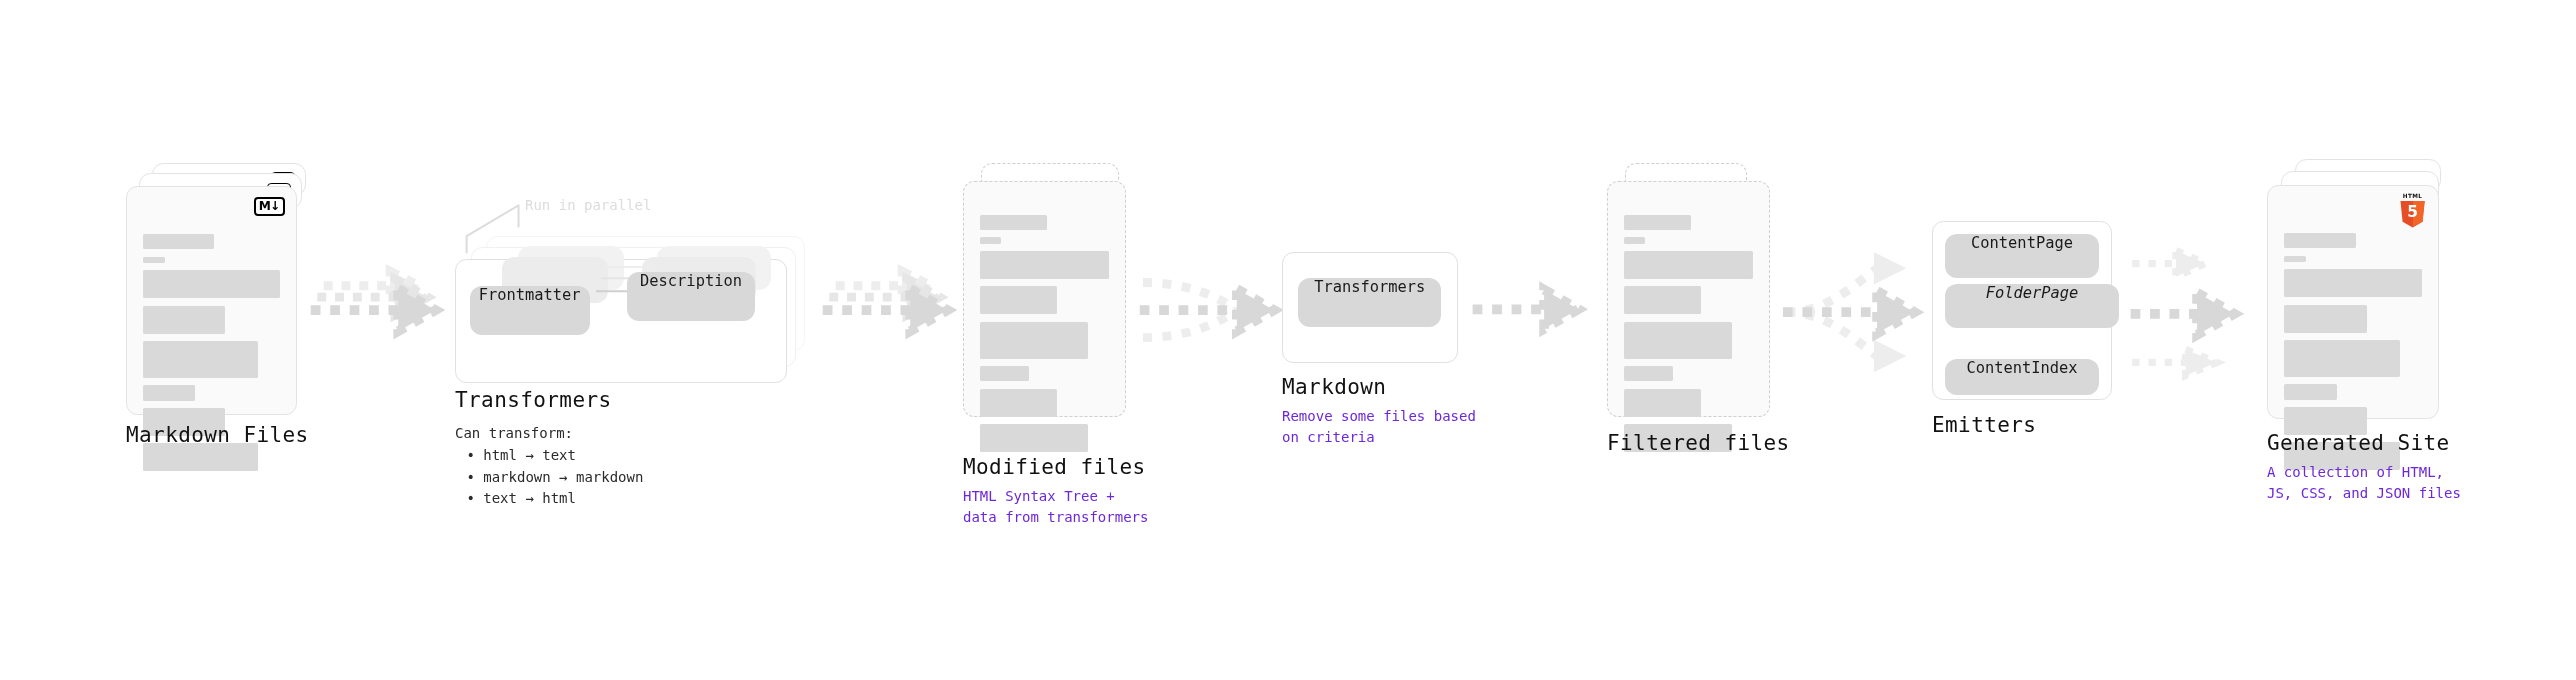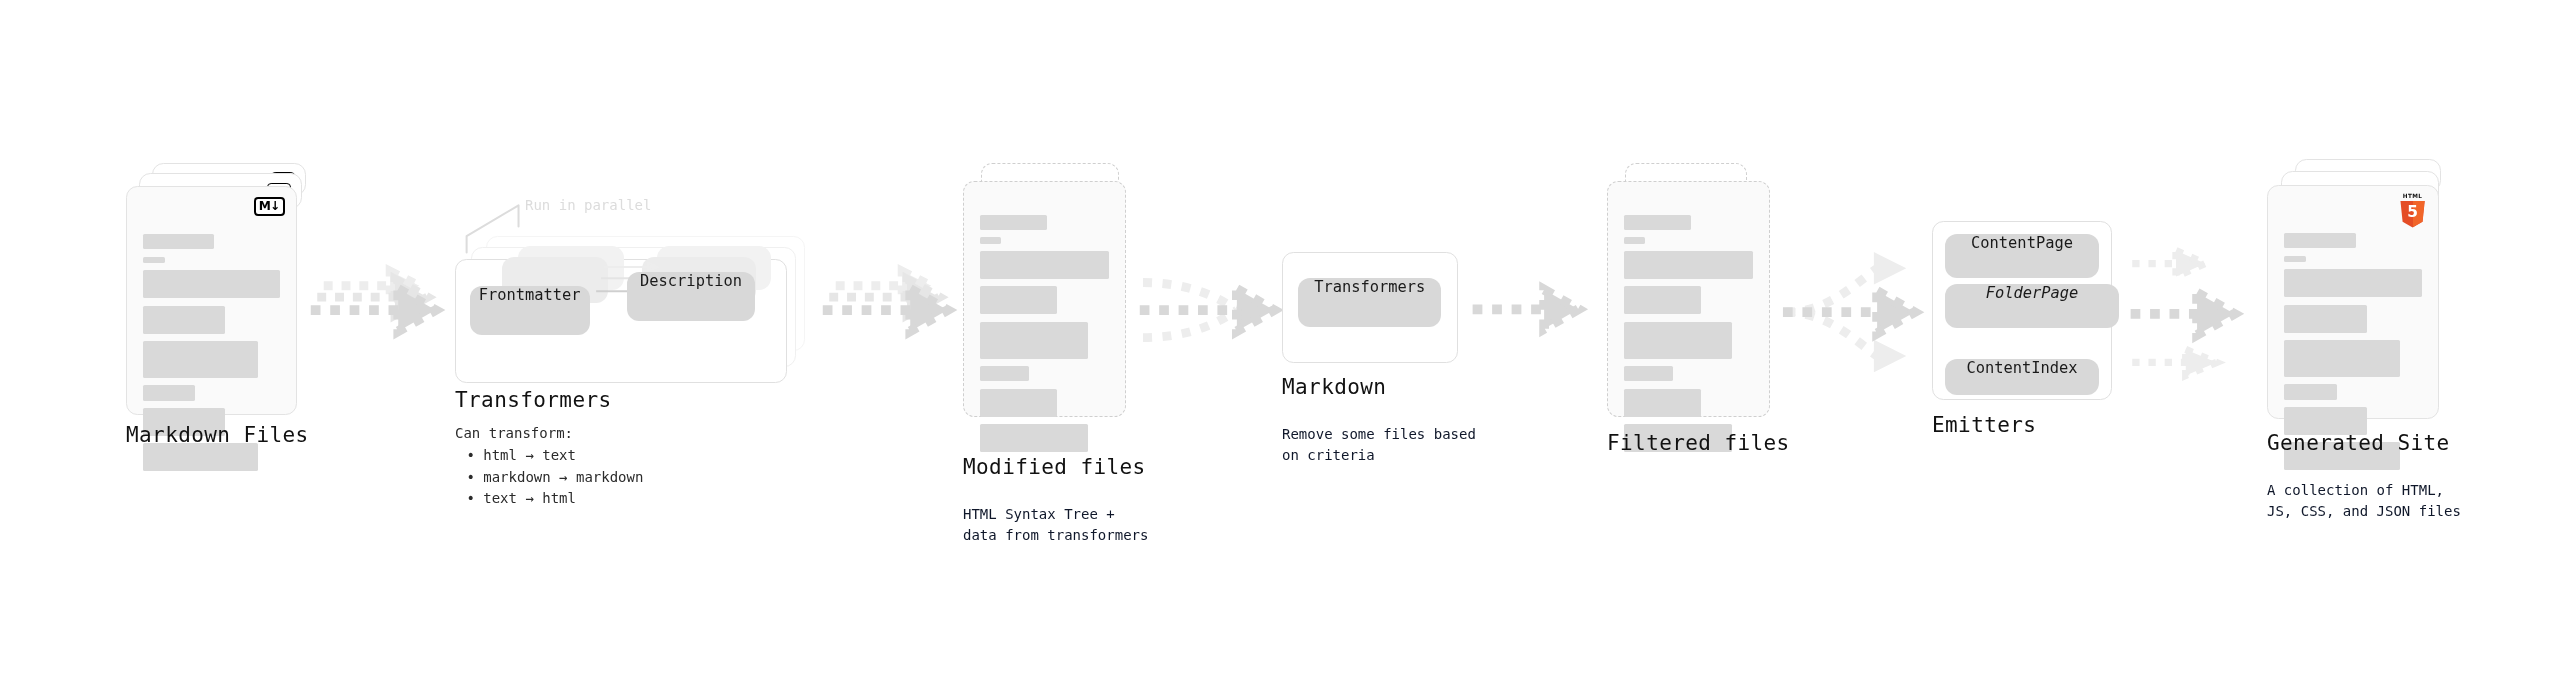--- a/index.html
+++ b/index.html
@@ -144,24 +144,24 @@
   
   .caption { position: absolute; }
   .cap-title {
     font-size: 21px;
     color: #111;
     white-space: nowrap;
     letter-spacing: 0.4px;
   }
   .cap-sub {
     font-size: 14px;
-    color: #0f172a;
+    color: #6d28d9;
     line-height: 1.5;
     white-space: pre-line;
-    margin-top: 25px;
+    margin-top: 7px;
   }
   .cap-list {
     font-size: 14px;
     color: #2b2b2b;
     line-height: 1.55;
     margin-top: 11.4px;
   }
   .cap-list .li { padding-left: 11.4px; }
 
   .parallel-label {

